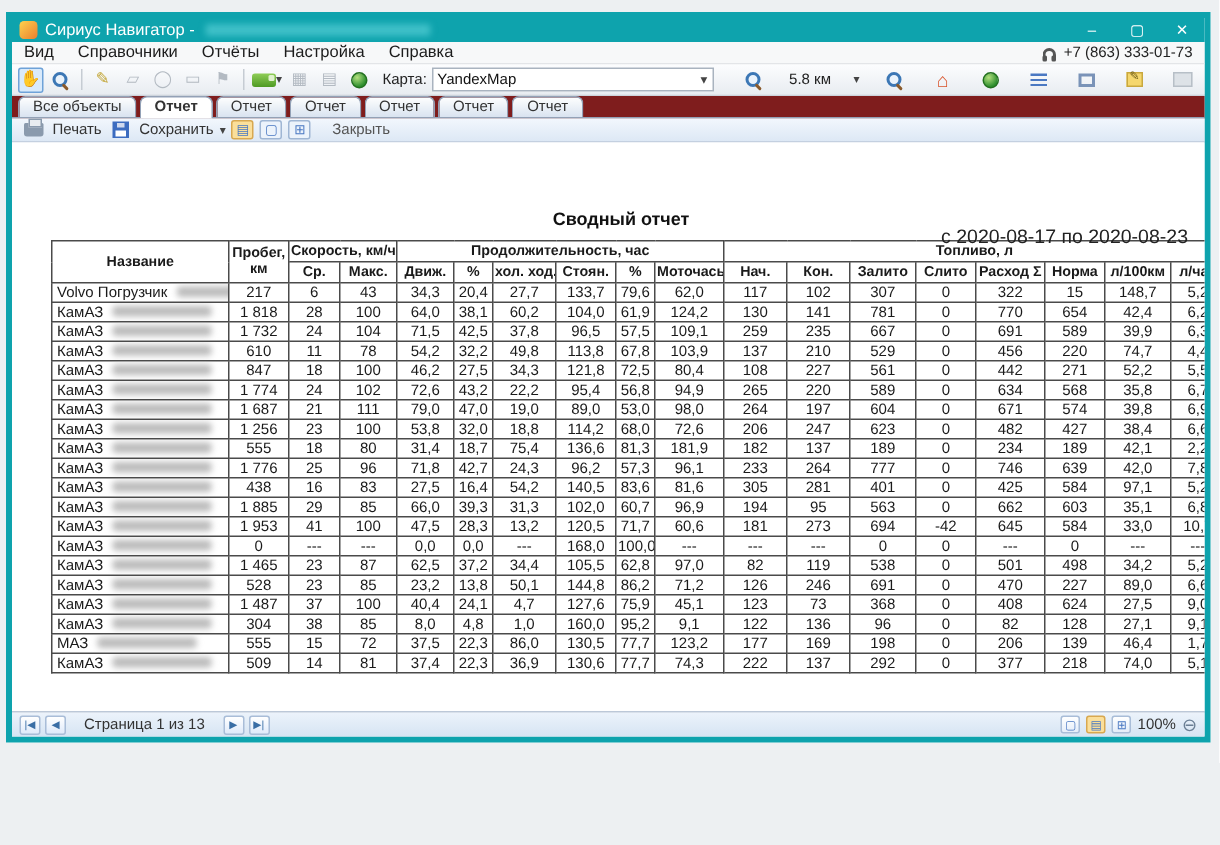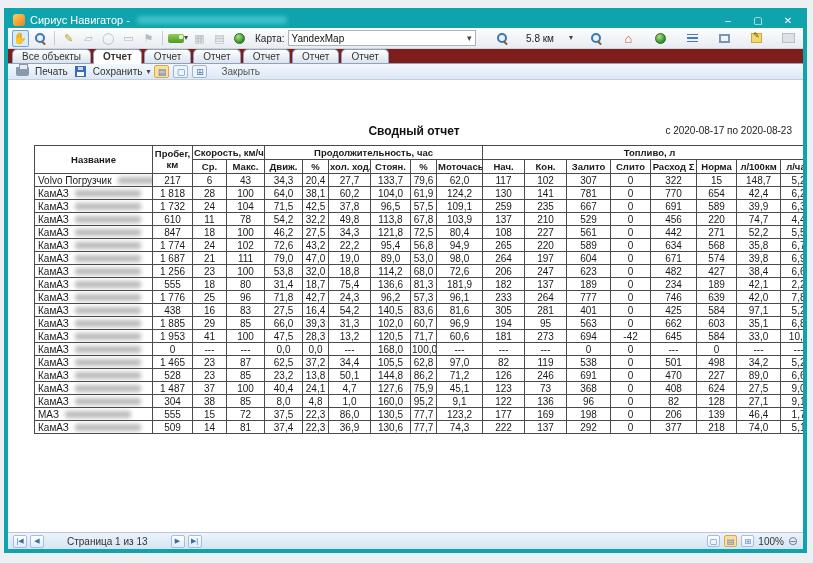--- a/index.html
+++ b/index.html
@@ -1,19 +1,19 @@
 <!DOCTYPE html>
 <html><head>
 <meta charset="utf-8">
 <style>
   * { box-sizing: border-box; margin: 0; padding: 0; }
   body { font-family: "Liberation Sans", "DejaVu Sans", sans-serif; }
   .stage { position: relative; width: 813px; height: 563px; background:#edf0f2; overflow:hidden; }
 
-  .window { position:absolute; left:4px; top:8px; width:803px; height:545px;
+  .window { position:absolute; left:4px; top:8px; width:803px; height:487px;
             border:4px solid #0ea3ad; background:#fff; display:flex; flex-direction:column; }
 
   
   .titlebar { height:16px; background:#0ea3ad; color:#fff; display:flex; align-items:center;
               font-size:11px; padding-left:5px; flex:0 0 auto; }
   .app-ico { width:12px; height:12px; background:linear-gradient(135deg,#ffd24d,#e87f2f); border-radius:3px; margin-right:5px; }
   .t-blur { display:inline-block; width:150px; height:8px; margin-left:7px; border-radius:2px;
             background:#3fc0c8; filter:blur(2px); }
   .winbtns { margin-left:auto; display:flex; height:100%; }
   .winbtn { width:30px; display:flex; align-items:center; justify-content:center; font-size:10px; color:#fff; cursor:default; }
@@ -80,37 +80,37 @@
          align-items:center; justify-content:center; font-size:9px; color:#4a78c2; border-radius:2px; }
   .tgl.active { background:#fbdf9a; border-color:#d8a850; }
   .rt-close { margin-left:10px; color:#555; }
   .rt-caret { font-size:8px; color:#444; }
 
   
   .content { flex:1 1 auto; background:#fff; position:relative; overflow:hidden; }
   .report { position:absolute; left:26px; top:44px; width:760px; }
   .report-head { position:relative; height:18px; }
   .report-title { position:absolute; left:0; right:0; text-align:center; font-weight:bold; font-size:12px; color:#111; }
-  .report-period { position:absolute; right:2px; top:1px; font-size:10px; color:#222; }
+  .report-period { position:absolute; right:2px; top:11px; font-size:13px; color:#222; }
   table { width:760px; border-collapse:collapse; table-layout:fixed; margin-top:3px; }
   th, td { border:1px solid #4a4a4a; font-size:10px; color:#1a1a1a; text-align:center;
            padding:0 1px; overflow:hidden; white-space:nowrap; height:13px; }
   thead th { font-weight:bold; font-size:9.5px; height:14px; }
   th.wrap { white-space:normal; line-height:1.1; }
   td.name { text-align:left; padding-left:3px; }
   .blur { display:inline-block; width:66px; height:7px; background:#bbb; border-radius:2px;
           filter:blur(2px); margin-left:6px; vertical-align:middle; }
 
   
   .statusbar { height:17px; background:linear-gradient(#ecf3fb,#d6e4f3); border-top:1px solid #bcc8d8;
                display:flex; align-items:center; font-size:10px; color:#2e4b70; padding:0 5px; gap:3px; flex:0 0 auto; }
   .nav-btn { min-width:14px; height:13px; border:1px solid #a9bdd8; border-radius:2px;
              background:linear-gradient(#fff,#dfeafa); display:flex; align-items:center; justify-content:center;
              font-size:7px; color:#3a6ea5; }
-  .page-lbl { margin:0 20px; color:#333; }
+  .page-lbl { margin:0 9px; color:#333; }
   .sb-right { margin-left:auto; display:flex; align-items:center; gap:4px; }
   .view-btn { width:13px; height:12px; border:1px solid #a9bdd8; background:linear-gradient(#fff,#e4edf9);
               border-radius:2px; display:flex; align-items:center; justify-content:center; font-size:8px; color:#4a78c2; }
   .view-btn.active { background:#fbdf9a; border-color:#d8a850; }
   .zoom-lbl { color:#333; }
   .minus-c { color:#6b7f95; font-size:12px; }
 </style>
 </head>
 <body>
 
@@ -121,20 +121,33 @@
       <span class="app-ico"></span>
       <span>Сириус Навигатор -</span>
       <span class="t-blur"></span>
       <span class="winbtns">
         <span class="winbtn">–</span>
         <span class="winbtn">▢</span>
         <span class="winbtn">✕</span>
       </span>
     </div>
 
+    <div class="menubar">
+      <span class="menu-items" id="menu-items">
+          <span class="menu-item">Вид</span>
+          <span class="menu-item">Справочники</span>
+          <span class="menu-item">Отчёты</span>
+          <span class="menu-item">Настройка</span>
+          <span class="menu-item">Справка</span>
+        </span>
+      <span class="phone-wrap">
+        <span class="icon-headset"></span>
+        <span>+7 (863) 333-01-73</span>
+      </span>
+    </div>
 
     <div class="toolbar">
       <span class="tb-btn active">
           <span class="glyph c-blue">✋</span>
         </span>
       <span class="tb-btn">
           <span class="icon-mag"></span>
         </span>
       <span class="tb-sep"></span>
       <span class="tb-btn">

